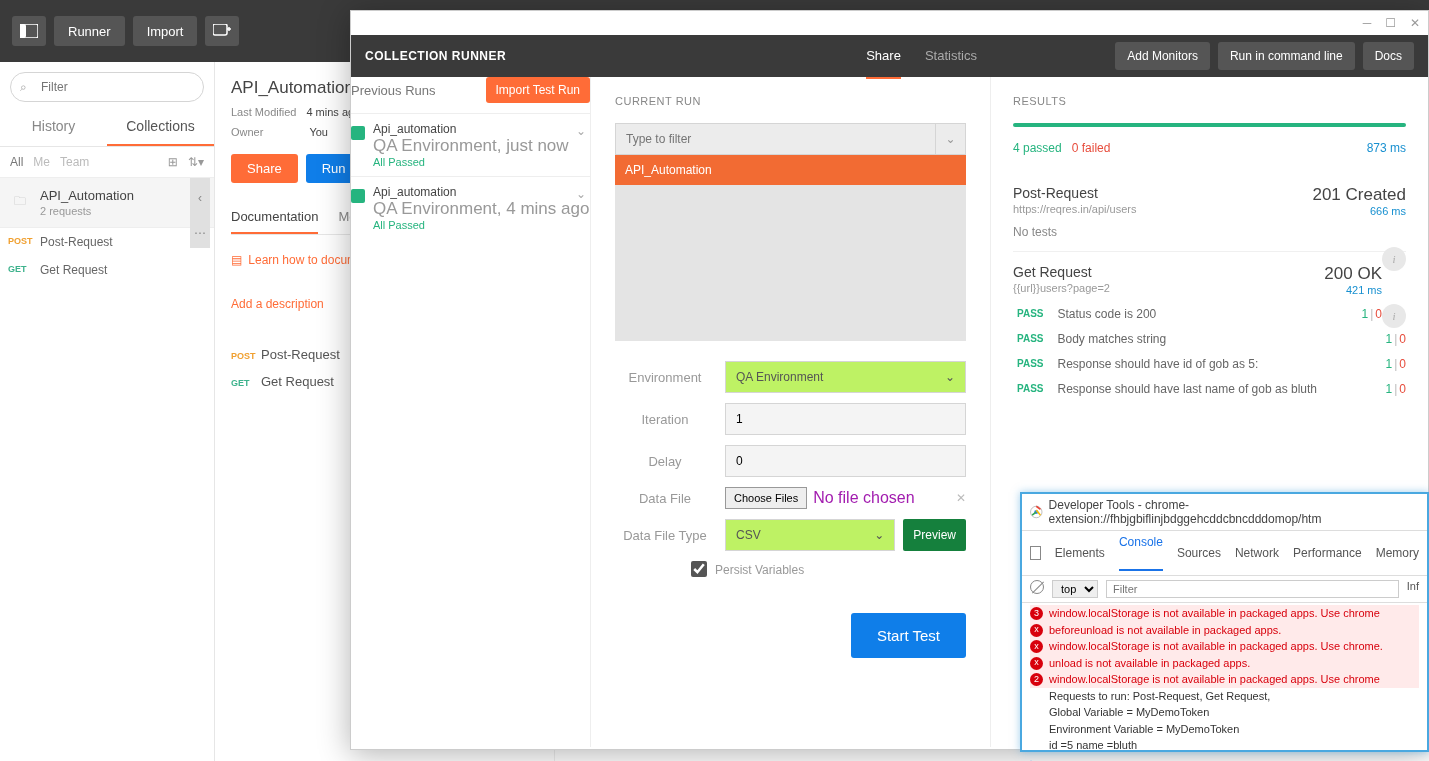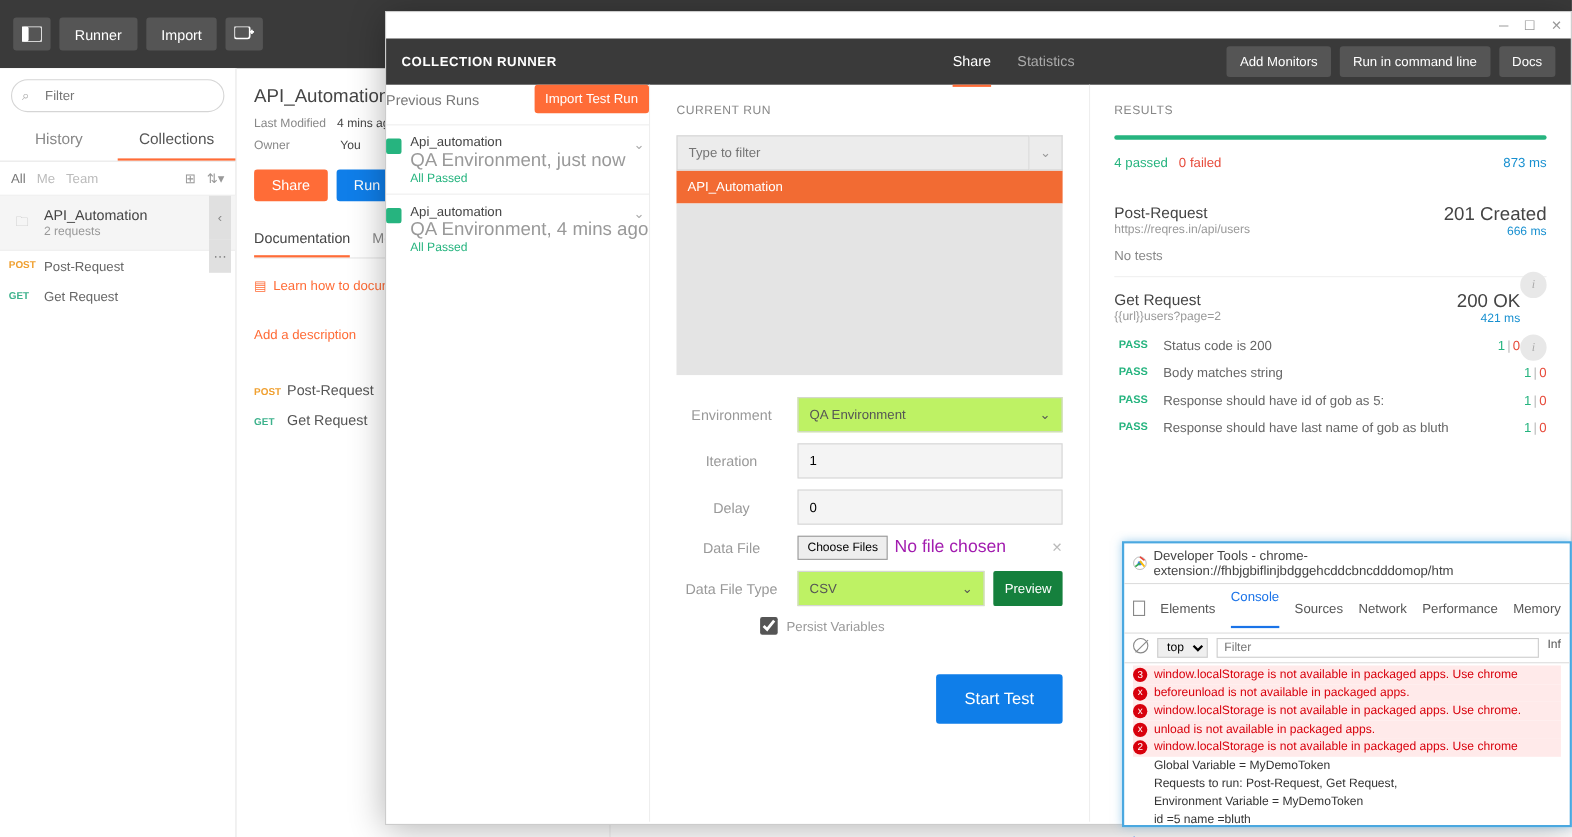--- a/index.html
+++ b/index.html
@@ -413,25 +413,25 @@
     <div class="row err">
         <span class="ic red">x</span>
         <span>unload is not available in packaged apps.</span>
       </div>
     <div class="row err">
         <span class="ic red">2</span>
         <span>window.localStorage is not available in packaged apps. Use chrome</span>
       </div>
     <div class="row plain">
         <span style="width:13px"></span>
-        <span>Global Variable = MyDemoToken</span>
+        <span>Requests to run: Post-Request, Get Request,</span>
       </div>
     <div class="row plain">
         <span style="width:13px"></span>
-        <span>Requests to run: Post-Request, Get Request,</span>
+        <span>Global Variable = MyDemoToken</span>
       </div>
     <div class="row plain">
         <span style="width:13px"></span>
         <span>Environment Variable = MyDemoToken</span>
       </div>
     <div class="row plain">
         <span style="width:13px"></span>
         <span>id =5 name =bluth</span>
       </div>
     <div class="row">

